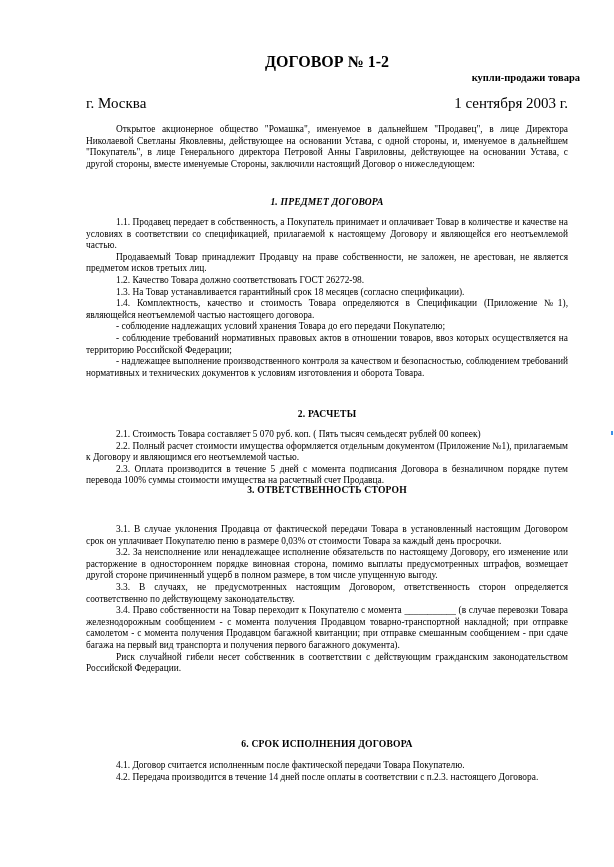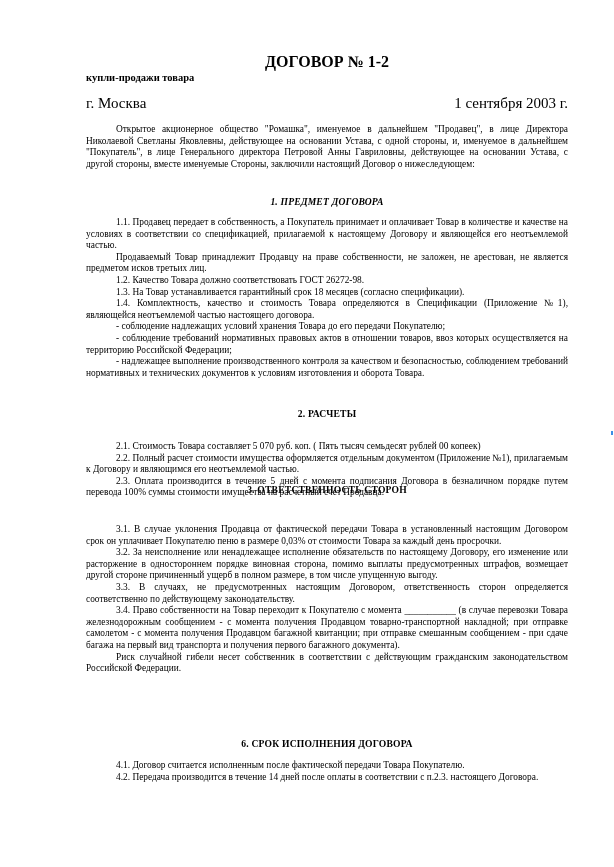--- a/index.html
+++ b/index.html
@@ -26,24 +26,24 @@
       left: 0;
       width: 482px;
       top: 55px;
       text-align: center;
       font-weight: bold;
       font-size: 16px;
       line-height: 14px;
     }
     .subtitle {
       position: absolute;
-      left: 0;
+      left: 12px;
       width: 482px;
       top: 71px;
-      text-align: left;
+      text-align: right;
       font-weight: bold;
       font-size: 10.5px;
       line-height: 13px;
     }
     .place-date {
       position: absolute;
       left: 0;
       width: 482px;
       top: 97px;
       font-size: 15px;
@@ -108,21 +108,21 @@
     <p class="indent">Продаваемый Товар принадлежит Продавцу на праве собственности, не заложен, не арестован, не является предметом исков третьих лиц.</p>
     <p class="indent">1.2. Качество Товара должно соответствовать ГОСТ 26272-98.</p>
     <p class="indent">1.3. На Товар устанавливается гарантийный срок  18 месяцев (согласно спецификации).</p>
     <p class="indent">1.4. Комплектность, качество и стоимость Товара определяются в Спецификации (Приложение №1), являющейся неотъемлемой частью настоящего договора.</p>
     <p class="indent">- соблюдение надлежащих условий хранения Товара до его передачи Покупателю;</p>
     <p class="indent">- соблюдение требований нормативных правовых актов в отношении товаров, ввоз которых осуществляется на территорию Российской Федерации;</p>
     <p class="indent">- надлежащее выполнение производственного контроля за качеством и безопасностью, соблюдением требований нормативных и технических документов к условиям изготовления и оборота Товара.</p>
   </div>
 
   <div class="section-heading" style="top:408px;">2. РАСЧЕТЫ</div>
-  <div class="body-text" style="top:441px;">
+  <div class="body-text" style="top:429px;">
     <p class="indent">2.1. Стоимость Товара составляет 5 070 руб. коп. ( Пять тысяч семьдесят рублей 00 копеек)</p>
     <p class="indent">2.2. Полный расчет стоимости имущества оформляется отдельным документом (Приложение №1), прилагаемым к Договору и являющимся его неотъемлемой частью.</p>
     <p class="indent">2.3. Оплата производится в течение 5 дней с момента подписания Договора в безналичном порядке путем перевода 100% суммы стоимости имущества на расчетный счет Продавца.</p>
   </div>
 
   <div class="section-heading" style="top:484px;">3. ОТВЕТСТВЕННОСТЬ СТОРОН</div>
   <div class="body-text" style="top:524px;">
     <p class="indent">3.1. В случае уклонения Продавца от фактической передачи Товара в установленный настоящим Договором срок он уплачивает Покупателю пеню в размере 0,03% от стоимости Товара за каждый день просрочки.</p>
     <p class="indent">3.2. За неисполнение или ненадлежащее исполнение обязательств по настоящему Договору, его изменение или расторжение в одностороннем порядке виновная сторона, помимо выплаты предусмотренных штрафов, возмещает другой стороне причиненный ущерб в полном размере, в том числе упущенную выгоду.</p>
     <p class="indent">3.3. В случаях, не предусмотренных настоящим Договором, ответственность сторон определяется соответственно по действующему законодательству.</p>

